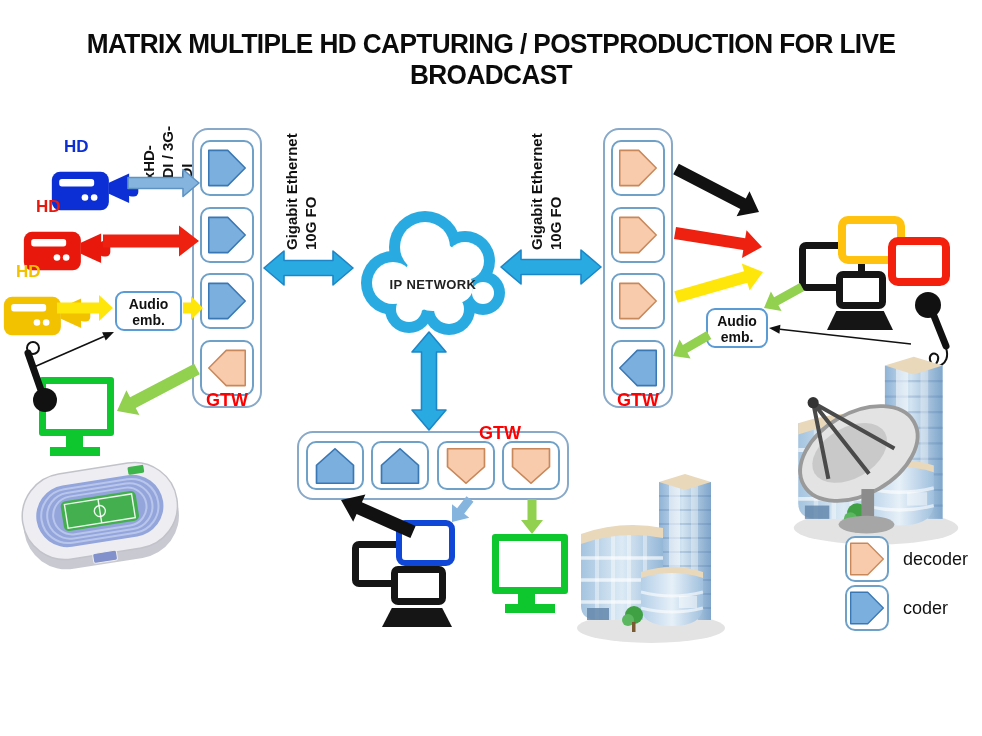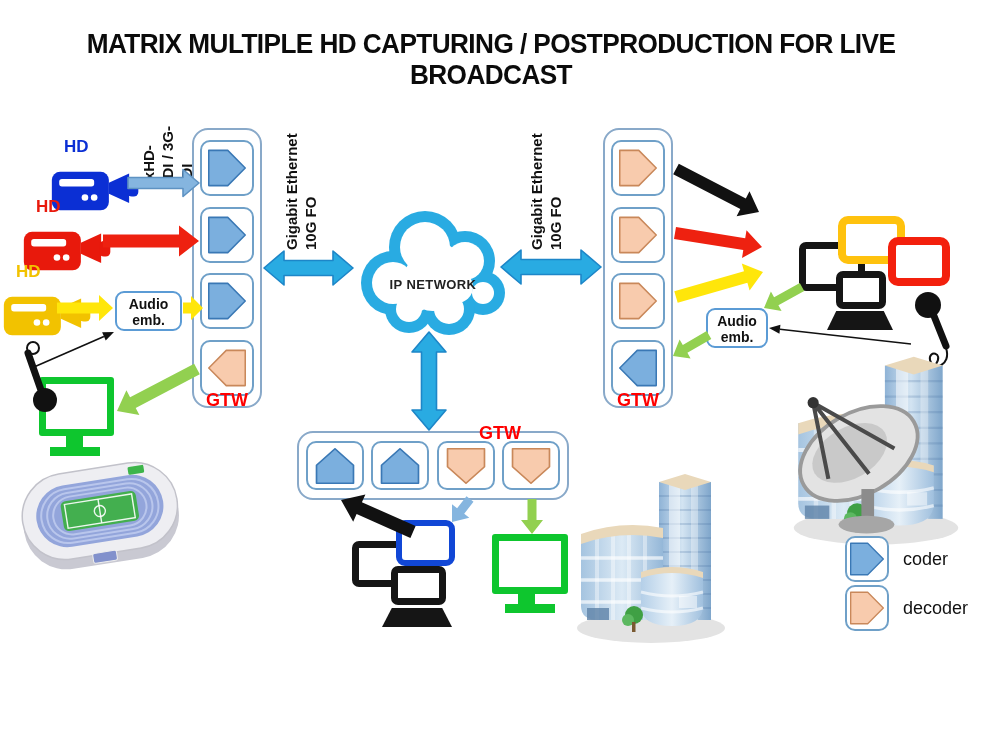--- a/index.html
+++ b/index.html
@@ -220,32 +220,32 @@
   <div class="trap" style="left:382px;top:608px;width:70px;height:19px"></div>
 
   <div class="mon" style="left:492px;top:534px;width:76px;height:60px;border:7px solid #0EC62E;border-radius:3px"></div>
   <div class="solid" style="left:518px;top:594px;width:17px;height:10px;background:#0EC62E"></div>
   <div class="solid" style="left:505px;top:604px;width:50px;height:9px;background:#0EC62E"></div>
 
   <div class="legend">
     <div class="legend-row">
       <div class="gw-cell legend-cell">
           <svg viewBox="0 0 100 100" preserveAspectRatio="none" width="34" height="36">
-            <polygon points="2,6 52,6 98,50 52,94 2,94" fill="#7BAFDE" stroke="#3A78B5" stroke-width="4" stroke-linejoin="round"></polygon>
-          </svg>
-        </div>
-      <span class="legend-label">coder</span>
+            <polygon points="2,6 52,6 98,50 52,94 2,94" fill="#F8CBAD" stroke="#C9885A" stroke-width="4" stroke-linejoin="round"></polygon>
+          </svg>
+        </div>
+      <span class="legend-label">decoder</span>
     </div>
     <div class="legend-row">
       <div class="gw-cell legend-cell">
           <svg viewBox="0 0 100 100" preserveAspectRatio="none" width="34" height="36">
-            <polygon points="2,6 52,6 98,50 52,94 2,94" fill="#F8CBAD" stroke="#C9885A" stroke-width="4" stroke-linejoin="round"></polygon>
-          </svg>
-        </div>
-      <span class="legend-label">decoder</span>
+            <polygon points="2,6 52,6 98,50 52,94 2,94" fill="#7BAFDE" stroke="#3A78B5" stroke-width="4" stroke-linejoin="round"></polygon>
+          </svg>
+        </div>
+      <span class="legend-label">coder</span>
     </div>
   </div>
 
   <div id="gateways">
       <div class="gateway gw-v" style="left: 192px; top: 128px; width: 70px; height: 280px;">
         <div class="gw-cell" style="width: 54px; height: 56px;">
           <svg viewBox="0 0 100 100" preserveAspectRatio="none" width="38" height="40">
             <polygon points="2,6 52,6 98,50 52,94 2,94" fill="#7BAFDE" stroke="#3A78B5" stroke-width="4" stroke-linejoin="round"></polygon>
           </svg>
         </div>

